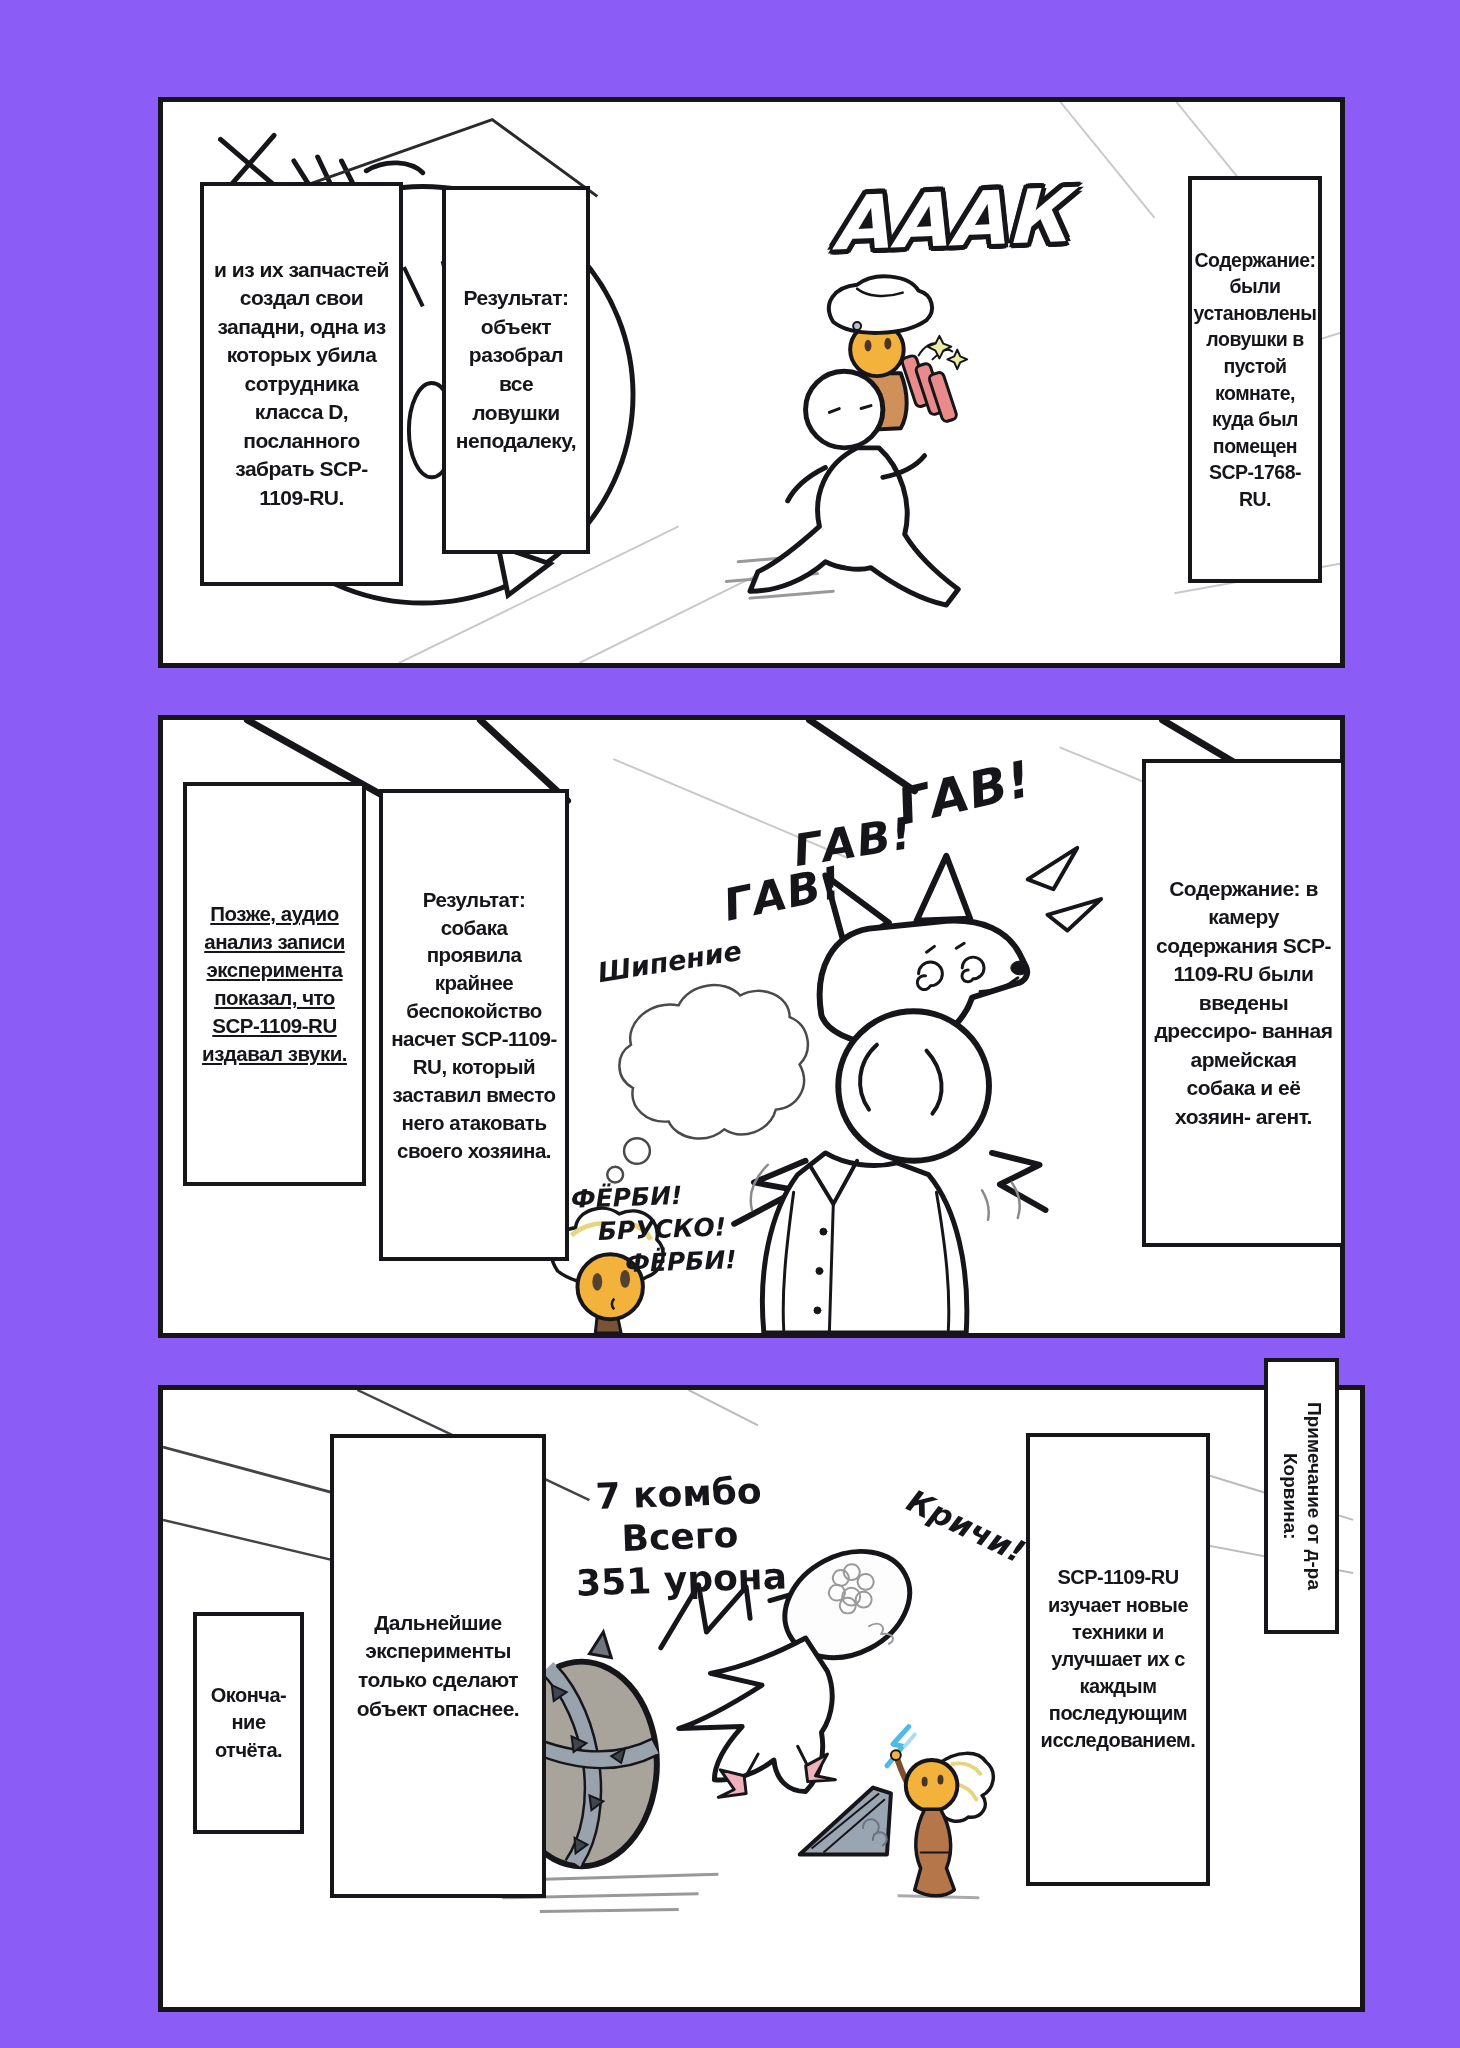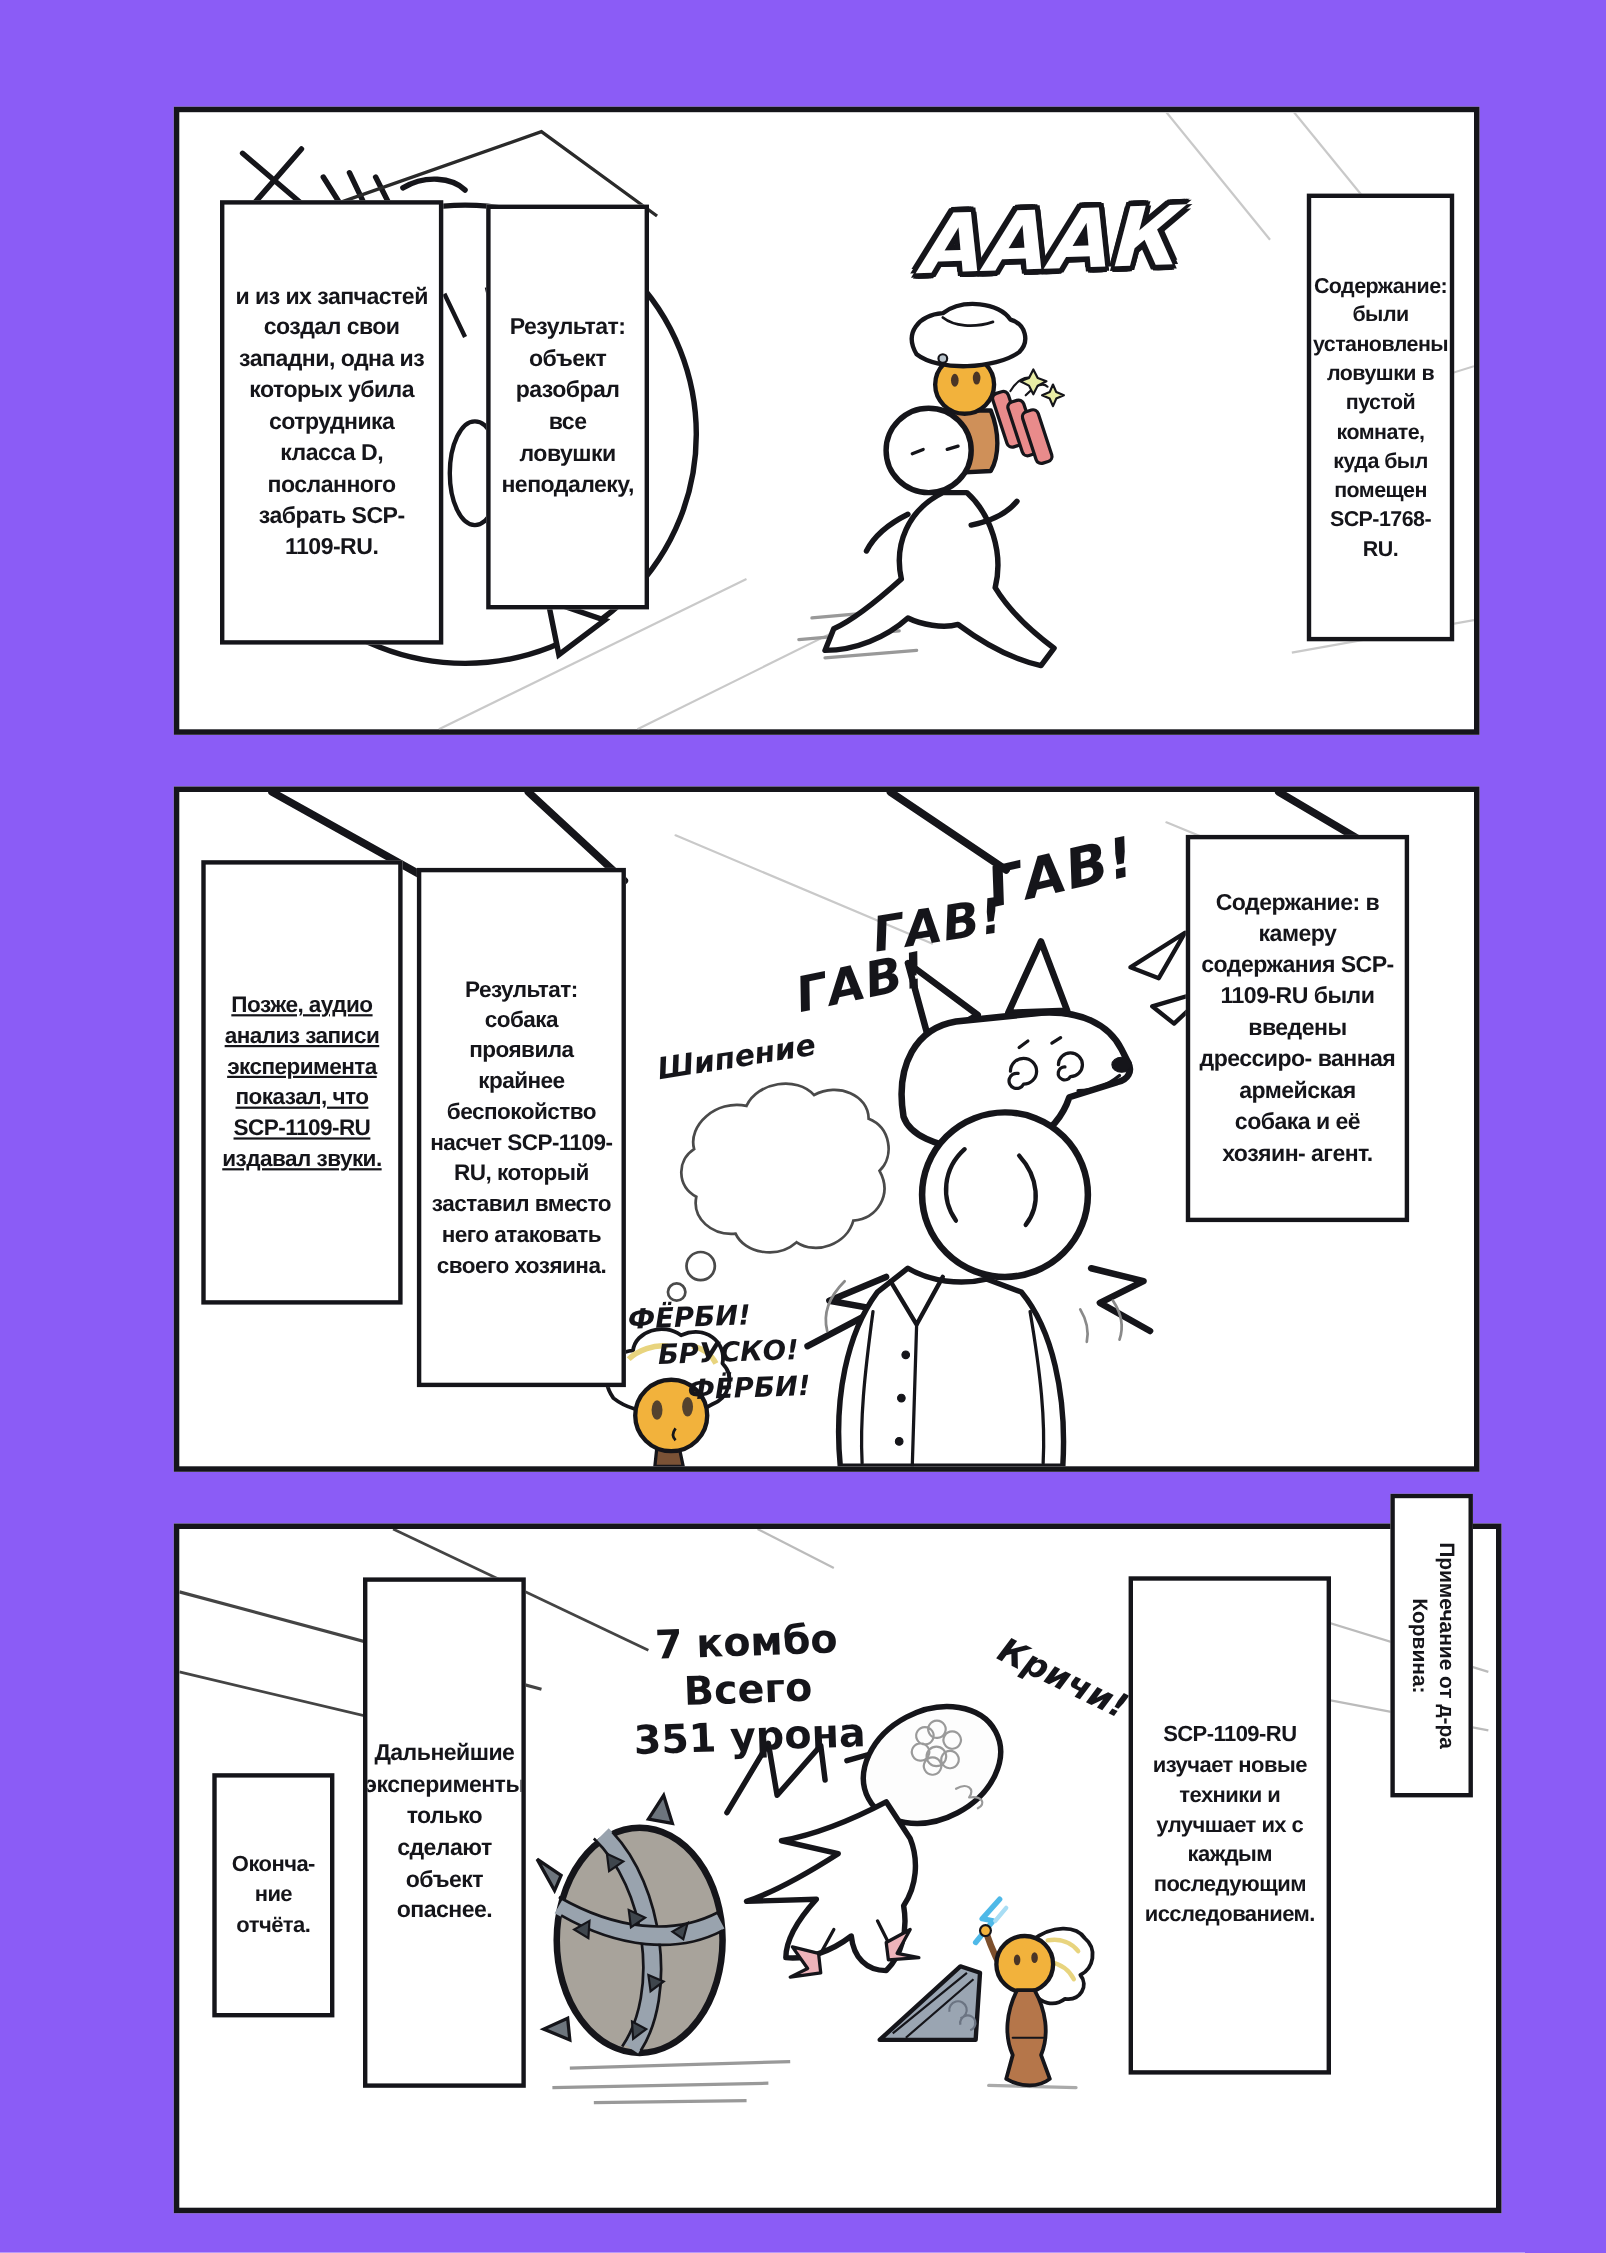--- a/index.html
+++ b/index.html
@@ -229,28 +229,28 @@
   <div class="cbox" style="left:1188px;top:176px;width:134px;height:407px;">
     <span style="font-size:19.5px;">Содержание: были установлены ловушки в пустой комнате, куда был помещен SCP-1768-RU.</span>
     </div>
 
   <div class="cbox" style="left:183px;top:782px;width:183px;height:404px;text-decoration:underline;">
     <span style="font-size:20.5px;">Позже, аудио анализ записи эксперимента показал, что SCP-1109-RU издавал звуки.</span>
     </div>
   <div class="cbox" style="left:379px;top:789px;width:190px;height:472px;">
     <span style="font-size:20.5px;">Результат: собака проявила крайнее беспокойство насчет SCP-1109-RU, который заставил вместо него атаковать своего хозяина.</span>
     </div>
-  <div class="cbox" style="left:1078px;top:759px;width:203px;height:352px;">
+  <div class="cbox" style="left:1142px;top:759px;width:203px;height:488px;">
     <span style="font-size:21px;">Содержание: в камеру содержания SCP-1109-RU были введены дрессиро- ванная армейская собака и её хозяин- агент.</span>
     </div>
 
   <div class="cbox" style="left:193px;top:1612px;width:111px;height:222px;">
     <span style="font-size:20px;">Оконча- ние отчёта.</span>
     </div>
-  <div class="cbox" style="left:330px;top:1434px;width:148px;height:464px;">
+  <div class="cbox" style="left:330px;top:1434px;width:216px;height:464px;">
     <span style="font-size:21px;">Дальнейшие эксперименты только сделают объект опаснее.</span>
     </div>
   <div class="cbox" style="left:1026px;top:1433px;width:184px;height:453px;">
     <span style="font-size:20px;">SCP-1109-RU изучает новые техники и улучшает их с каждым последующим исследованием.</span>
     </div>
   <div class="vnote" style="left:1264px;top:1358px;width:75px;height:276px;">
     <span>Примечание от д-ра Корвина:</span>
     </div>
 
   <div class="sfx sfx-aaak" style="left:782px;top:176px;">АААК</div>

